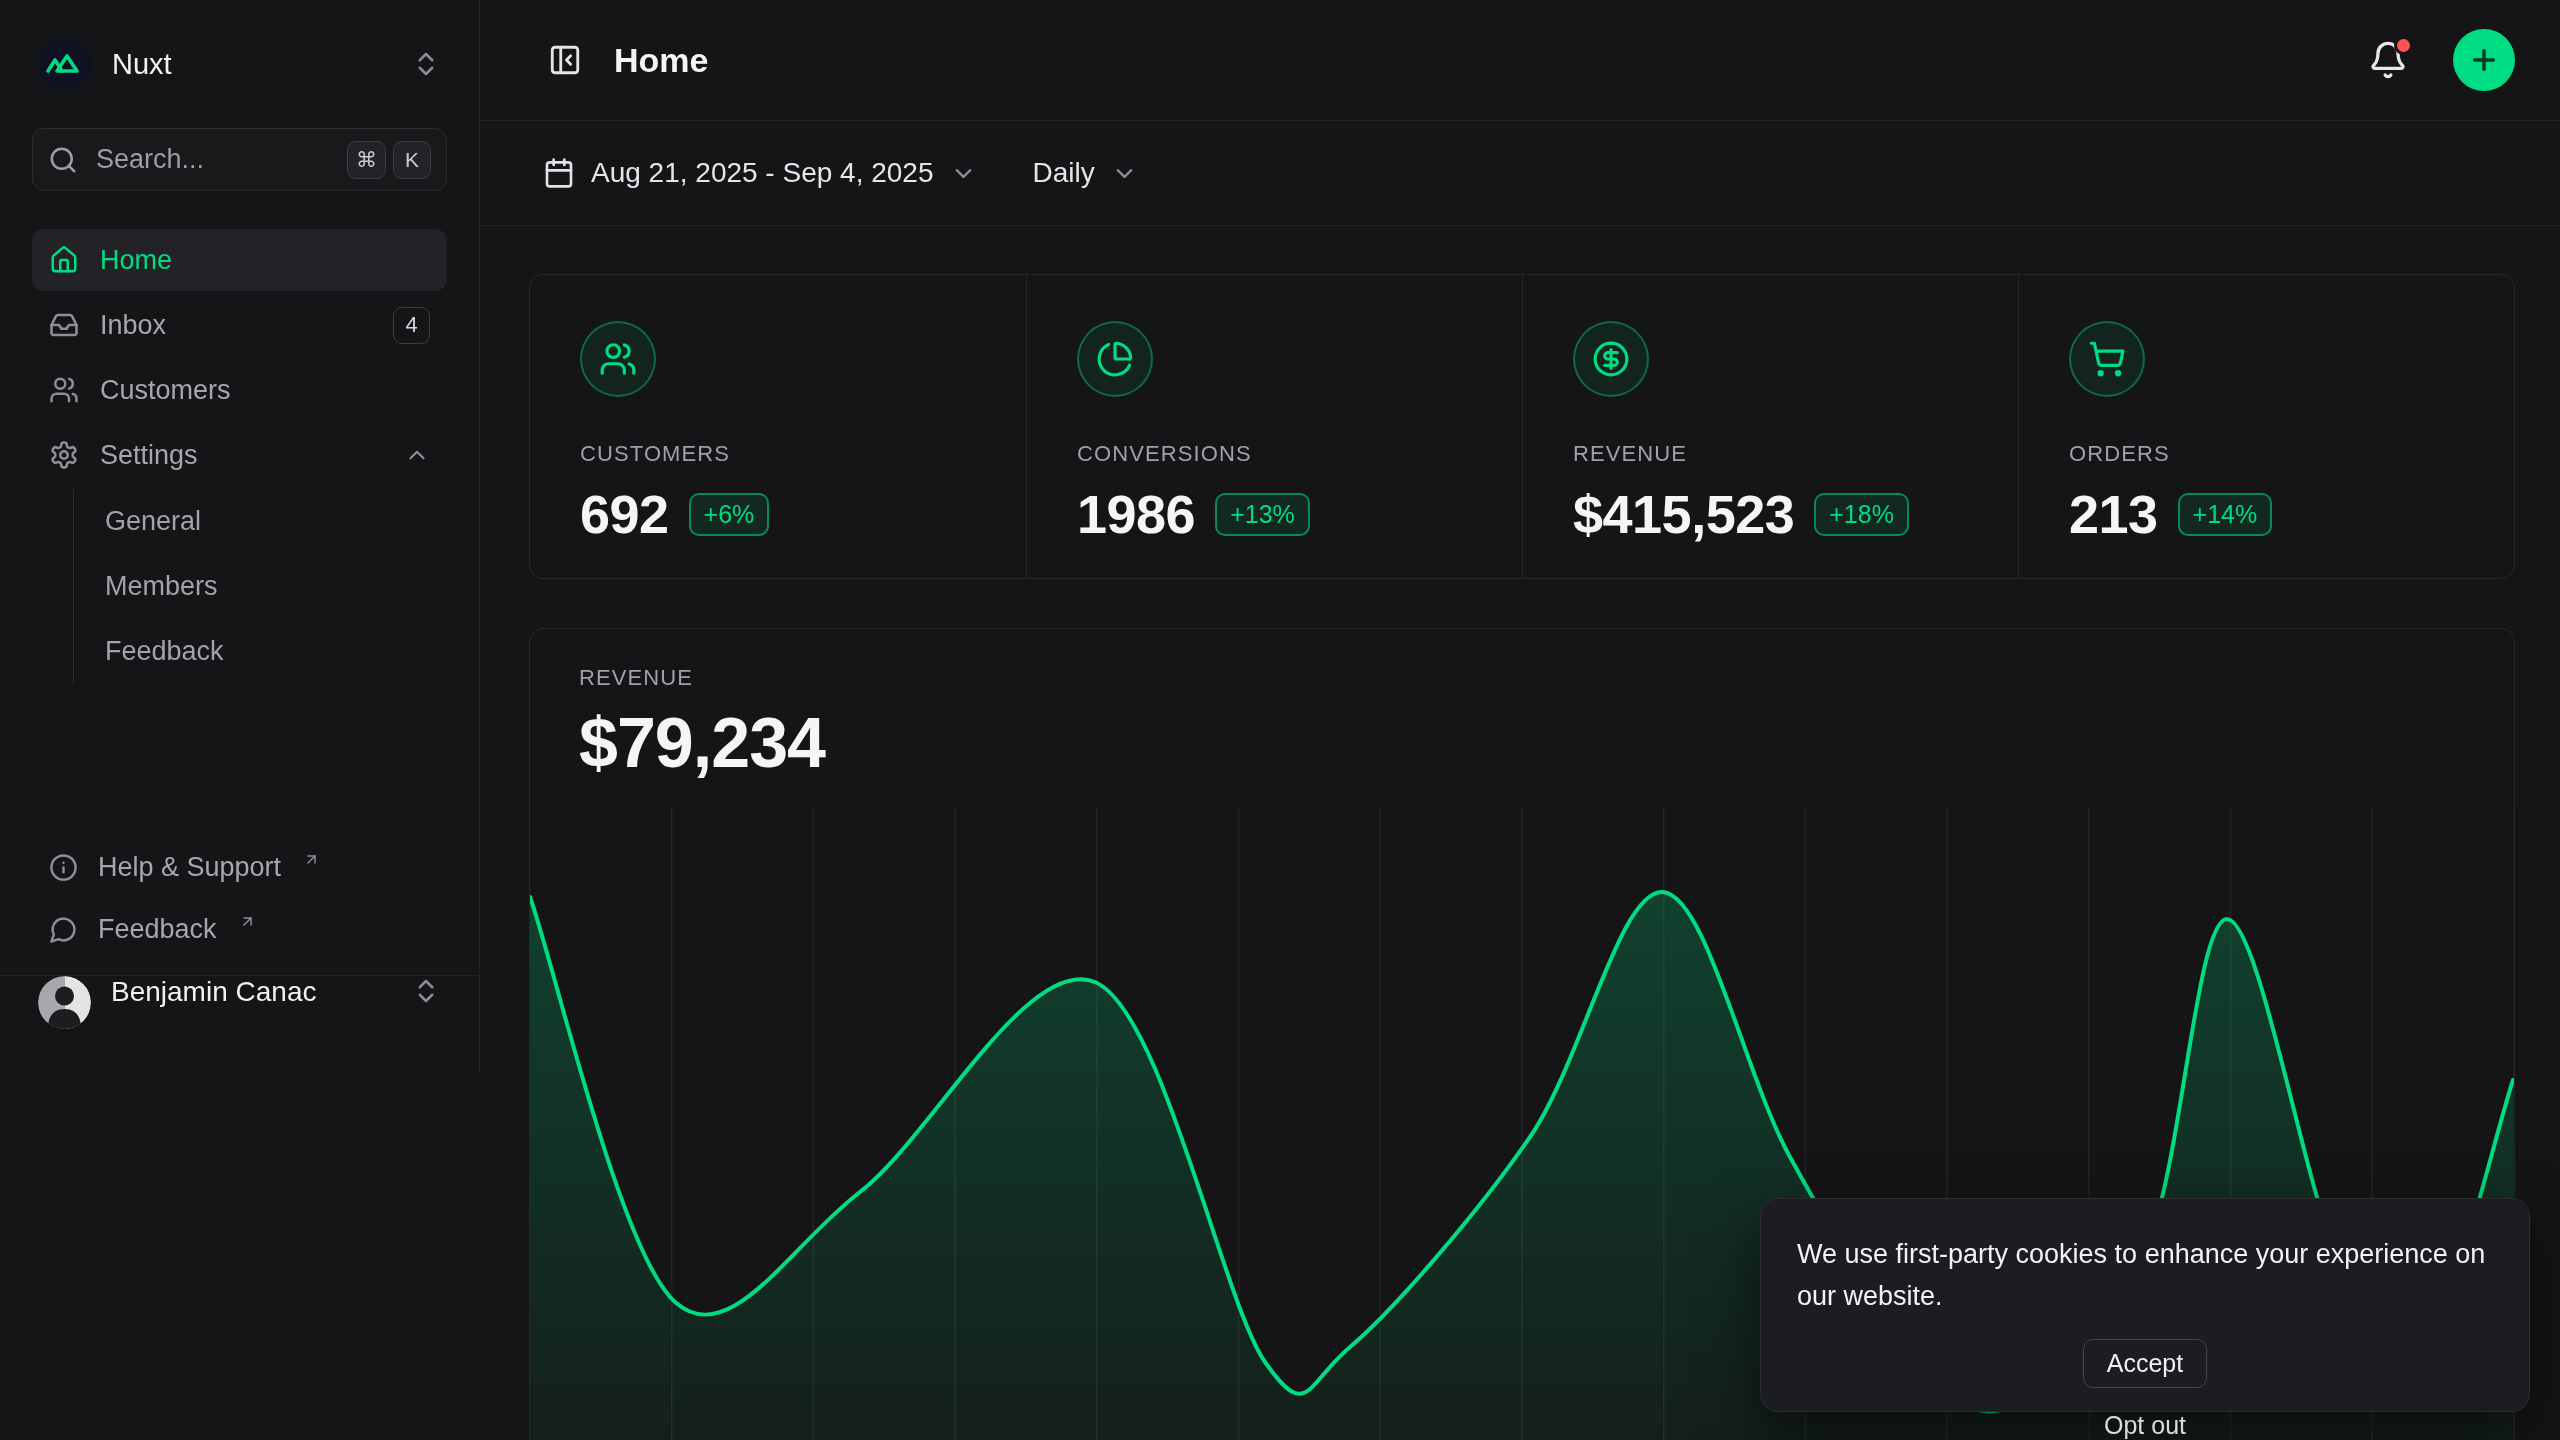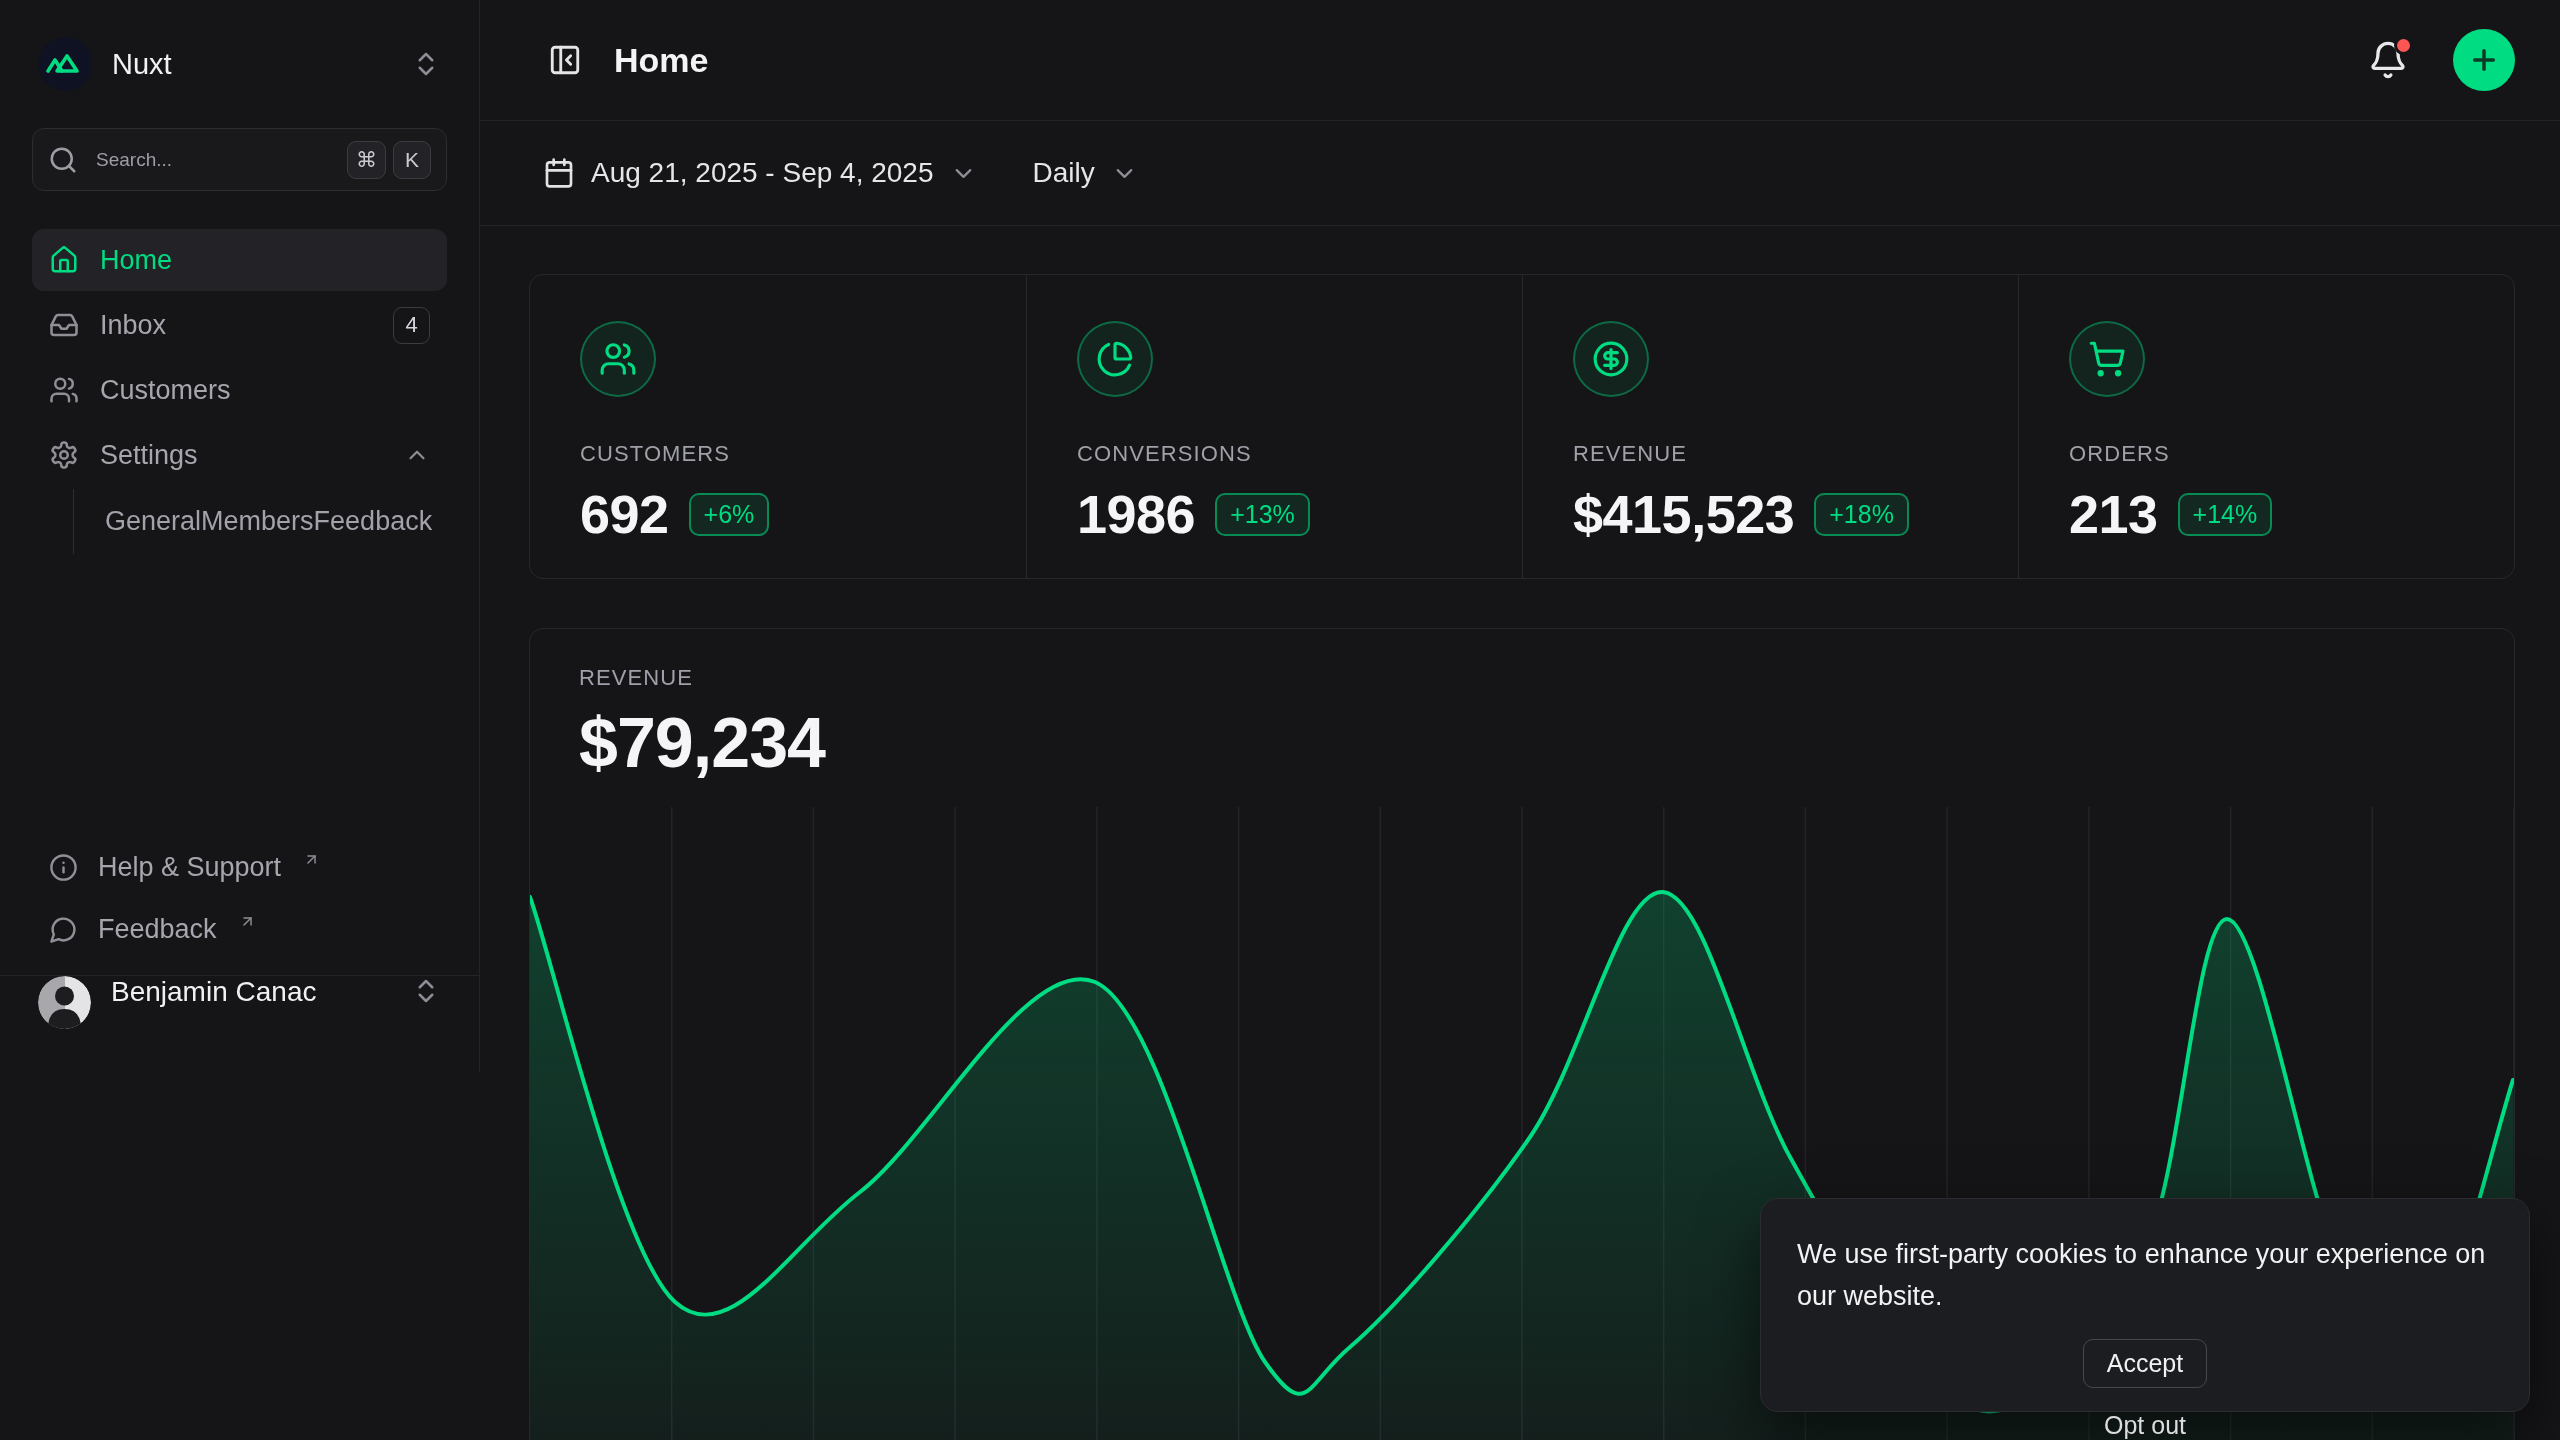--- a/index.html
+++ b/index.html
@@ -18,21 +18,21 @@
   .brand-row { height:128px; display:flex; align-items:center; gap:20px; padding:0 6px; }
   .brand-logo { width:54px; height:54px; border-radius:50%; flex:0 0 54px; }
   .brand-name { font-size:29px; font-weight:500; color:#f1f1f3; }
   .select-chevrons { margin-left:auto; width:30px; height:30px; color:#8d8d96; }
 
   .search-box {
     height:63px; border:1px solid #2c2c31; background:#19191c; border-radius:12px;
     display:flex; align-items:center; gap:18px; padding:0 15px; cursor:text;
   }
   .search-icon { width:30px; height:30px; color:#9d9da5; flex:0 0 30px; }
-  .search-placeholder { font-size:19px; color:#9d9da5; flex:1; }
+  .search-placeholder { font-size:27px; color:#9d9da5; flex:1; }
   .kbd-group { display:flex; gap:7px; }
   kbd {
     min-width:38px; height:38px; padding:0 8px; border-radius:9px;
     background:#232327; border:1px solid #3b3b41; color:#c9c9d1;
     font-family:"Liberation Sans",sans-serif; font-size:21px;
     display:flex; align-items:center; justify-content:center;
   }
 
   .nav { margin-top:38px; display:flex; flex-direction:column; gap:3px; }
   .nav-item {
@@ -43,21 +43,21 @@
   .nav-item.active { background:#232327; color:#00dc82; }
   .nav-item.active .nav-icon { color:#00dc82; }
   .nav-badge {
     margin-left:auto; min-width:37px; height:37px; border:1px solid #3b3b41;
     border-radius:9px; display:flex; align-items:center; justify-content:center;
     font-size:22px; color:#d6d6dc; padding:0 8px;
   }
   .nav-expand { margin-left:auto; width:26px; height:26px; color:#8d8d96; }
 
   .sub-list { margin-left:41px; border-left:1px solid #2c2c31; padding-left:31px;
-              display:flex; flex-direction:row; }
+              display:flex; flex-direction:column; }
   .sub-item { height:65px; display:flex; align-items:center; font-size:27px;
               color:#a2a2aa; border-radius:10px; cursor:pointer; }
 
   .sidebar-footer { margin-top:auto; display:flex; flex-direction:column; gap:6px; padding-bottom:6px; }
   .footer-link { height:56px; display:flex; align-items:center; gap:20px;
                  color:#a6a6ae; font-size:27px; padding:0 17px; border-radius:10px; cursor:pointer; }
   .footer-link .nav-icon { width:29px; height:29px; color:#8f8f98; flex:0 0 29px; }
   .ext-arrow { width:17px; height:17px; color:#8f8f98; margin:-16px 0 0 2px; }
 
   .sidebar-divider { border-top:1px solid #242428; margin:12px -32px 0; }

